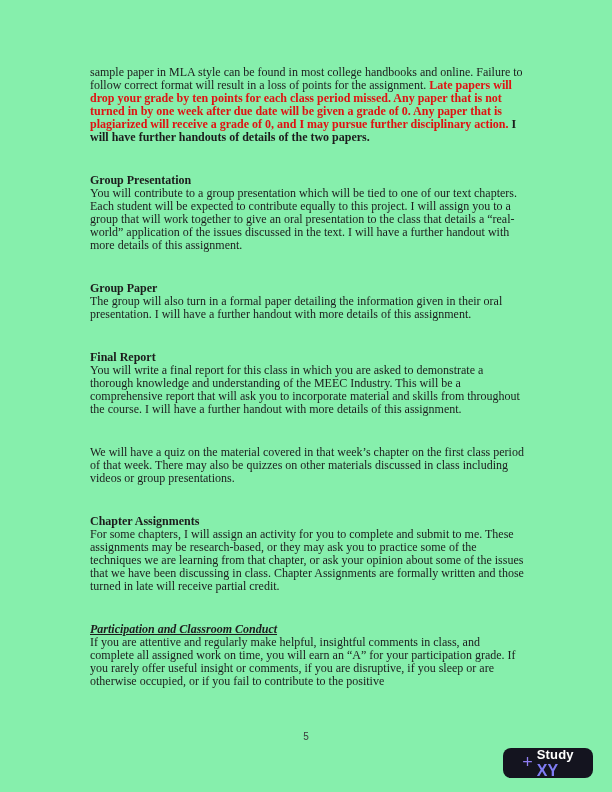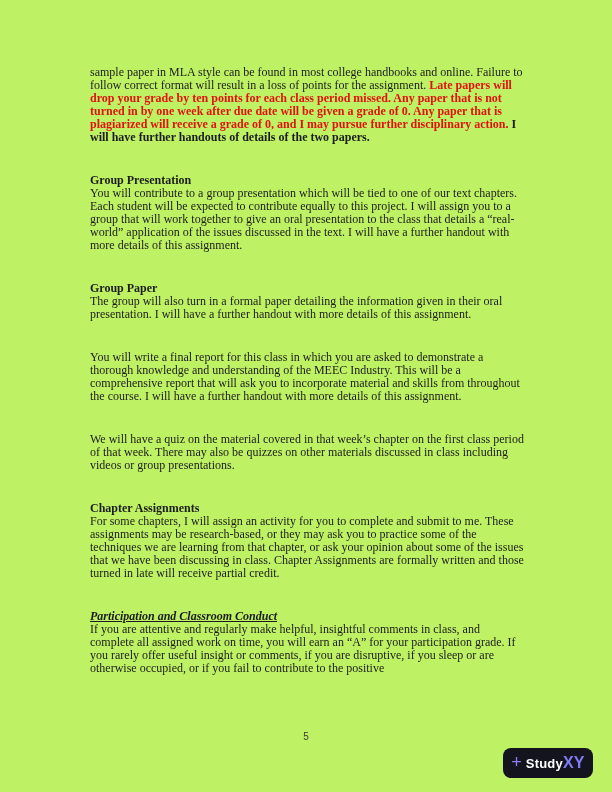--- a/index.html
+++ b/index.html
@@ -6,21 +6,21 @@
   html, body { width: 612px; height: 792px; }
   body {
     background: #ffffff;
     font-family: "Liberation Serif", serif;
     position: relative;
     overflow: hidden;
   }
   .page {
     position: absolute;
     inset: 0;
-    background: #bef264;
+    background: #86efac;
   }
   .content {
     position: absolute;
     left: 90px;
     top: 66px;
     width: 435px;
     font-size: 12px;
     line-height: 13px;
     color: var(--text, #1c1c1c);
     text-align: left;
@@ -60,21 +60,21 @@
     gap: 4px;
     font-family: "Liberation Sans", sans-serif;
   }
   .logo-plus {
     color: var(--logo_plus, #8f7df1);
     font-size: 18px;
     font-weight: 400;
     line-height: 1;
     margin-top: -2px;
   }
-  .logo-wordmark { display: flex; align-items: baseline; }
+  .logo-wordmark { display: flex; align-items: baseline; flex-direction: column; }
   .logo-study {
     color: var(--logo_study, #ffffff);
     font-weight: bold;
     font-size: 13px;
     letter-spacing: 0.2px;
   }
   .logo-xy {
     color: var(--logo_xy, #7f7cf3);
     font-weight: bold;
     font-size: 16px;
@@ -98,20 +98,21 @@
       <div class="heading">Group Presentation</div>
       <div class="body">You will contribute to a group presentation which will be tied to one of our text chapters.  Each student will be expected to contribute equally to this project. I will assign you to a group that will work together to give an oral presentation to the class that details a “real-world” application of the issues discussed in the text.  I will have a further handout with more details of this assignment.</div>
     </div>
 
     <div class="section">
       <div class="heading">Group Paper</div>
       <div class="body">The group will also turn in a formal paper detailing the information given in their oral presentation.  I will have a further handout with more details of this assignment.</div>
     </div>
 
     <div class="section">
+      <div class="heading">Final Report</div>
       <div class="body">You will write a final report for this class in which you are asked to demonstrate a thorough knowledge and understanding of the MEEC Industry.  This will be a comprehensive report that will ask you to incorporate material and skills from throughout the course.  I will have a further handout with more details of this assignment.</div>
     </div>
 
     <div class="section">
       <div class="body">We will have a quiz on the material covered in that week’s chapter on the first class period of that week.  There may also be quizzes on other materials discussed in class including videos or group presentations.</div>
     </div>
 
     <div class="section">
       <div class="heading">Chapter Assignments</div>
       <div class="body">For some chapters, I will assign an activity for you to complete and submit to me. These assignments may be research-based, or they may ask you to practice some of the techniques we are learning from that chapter, or ask your opinion about some of the issues that we have been discussing in class.  Chapter Assignments are formally written and those turned in late will receive partial credit.</div>

